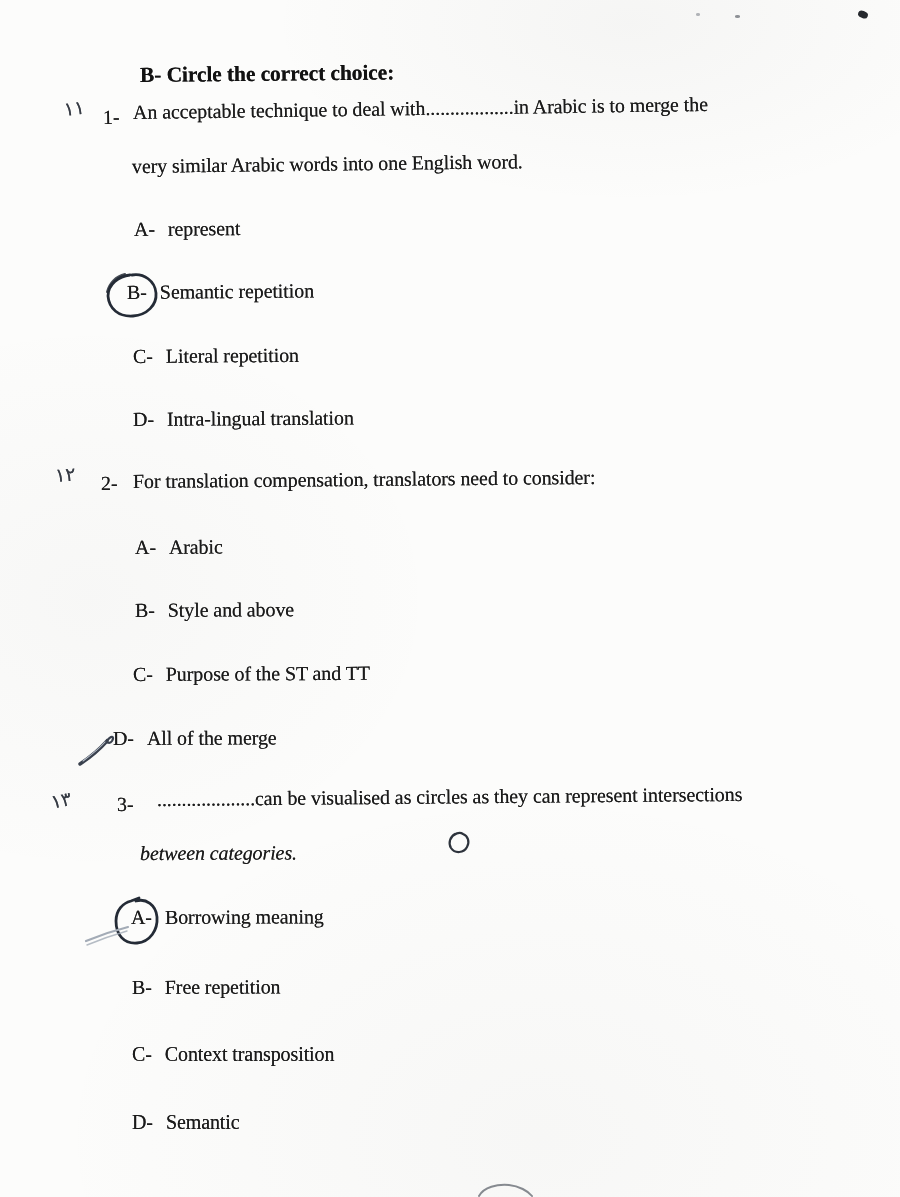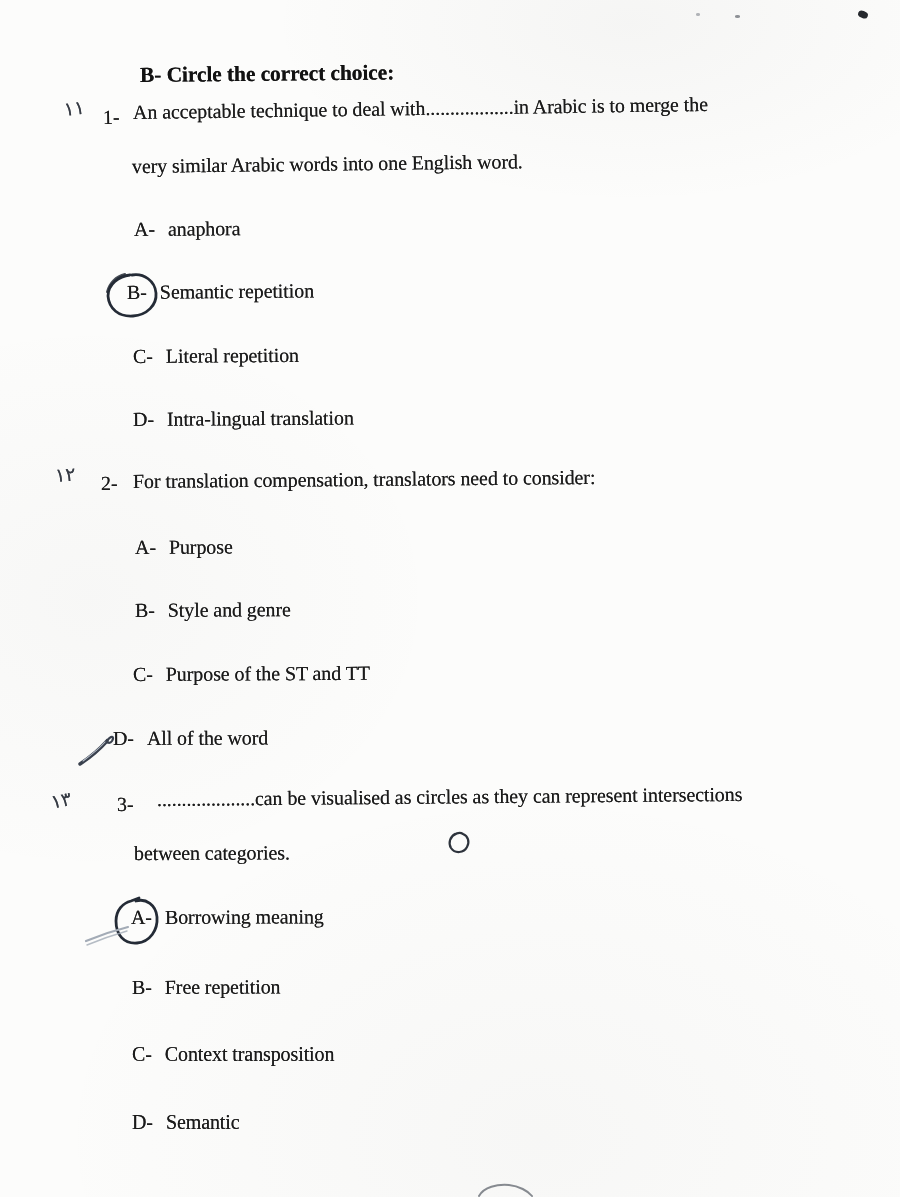--- a/index.html
+++ b/index.html
@@ -34,21 +34,21 @@
 
 <div class="t heading" style="left:140px;top:63px;transform:rotate(-0.6deg);">B- Circle the correct choice:</div>
 
 <div class="marginmark" style="left:64px;top:98px;transform:rotate(-7deg);">١١</div>
 <div class="t" style="left:103px;top:106px;transform:rotate(-0.8deg);">1-</div>
 <div class="t" style="left:133px;top:101px;transform:rotate(-0.8deg);">An acceptable technique to deal with..................in Arabic is to merge the</div>
 <div class="t" style="left:132px;top:155px;transform:rotate(-0.7deg);">very similar Arabic words into one English word.</div>
 
 <div class="t opt" style="left:134px;top:218px;transform:rotate(-0.5deg);">
   <span>A-</span>
-    <span>anaphora</span>
+    <span>represent</span>
 </div>
 
 <div class="t opt" style="left:127px;top:281px;transform:rotate(-0.5deg);">
   <span>B-</span>
     <span>Semantic repetition</span>
 </div>
 
 <div class="anno" style="left:104px;top:271px;">
   <svg width="58" height="50" viewBox="0 0 58 50">
     <path d="M 28,4 C 40,2 51,10 52,22 C 53,34 43,44 29,45 C 15,46 5,38 4,25 C 4,13 15,5 26,4" fill="none" stroke="var(--ink)" stroke-width="2.8" stroke-linecap="round"></path>
@@ -65,50 +65,50 @@
   <span>D-</span>
     <span>Intra-lingual translation</span>
 </div>
 
 <div class="marginmark" style="left:55px;top:464px;transform:rotate(-4deg);">١٢</div>
 <div class="t" style="left:101px;top:472px;transform:rotate(-0.4deg);">2-</div>
 <div class="t" style="left:133px;top:470px;transform:rotate(-0.5deg);">For translation compensation, translators need to consider:</div>
 
 <div class="t opt" style="left:135px;top:536px;transform:rotate(-0.3deg);">
   <span>A-</span>
-    <span>Purpose</span>
+    <span>Arabic</span>
 </div>
 
 <div class="t opt" style="left:135px;top:599px;transform:rotate(-0.3deg);">
   <span>B-</span>
-    <span>Style and genre</span>
+    <span>Style and above</span>
 </div>
 
 <div class="t opt" style="left:133px;top:663px;transform:rotate(-0.3deg);">
   <span>C-</span>
     <span>Purpose of the ST and TT</span>
 </div>
 
 <div class="t opt" style="left:113px;top:727px;transform:rotate(-0.2deg);">
   <span>D-</span>
-    <span>All of the word</span>
+    <span>All of the merge</span>
 </div>
 
 <div class="anno" style="left:76px;top:726px;">
   <svg width="44" height="42" viewBox="0 0 44 42">
     <path d="M 4,38 C 13,32 23,24 31,15" fill="none" stroke="var(--pen)" stroke-width="3.4" stroke-linecap="round"></path>
     <path d="M 31,15 C 35,9 39,10 36,15 C 34,18 30,17 31,14" fill="none" stroke="var(--pen)" stroke-width="2.2" stroke-linecap="round"></path>
     <path d="M 7,35 C 15,29 23,23 29,16" fill="none" stroke="#b7bfca" stroke-width="1.1" stroke-linecap="round"></path>
   </svg>
 </div>
 
 <div class="marginmark" style="left:51px;top:791px;transform:rotate(-12deg);">١٣</div>
 <div class="t" style="left:117px;top:793px;transform:rotate(-0.3deg);">3-</div>
 <div class="t" style="left:157px;top:788px;transform:rotate(-0.5deg);">....................can be visualised as circles as they can represent intersections</div>
-<div class="t" style="left:134px;top:842px;transform:rotate(-0.2deg);">between categories.</div>
+<div class="t" style="left:140px;top:842px;transform:rotate(-0.2deg);font-style:italic;">between categories.</div>
 
 <div class="anno" style="left:446px;top:831px;">
   <svg width="26" height="24" viewBox="0 0 26 24">
     <path d="M 9,3 C 4,6 2,12 5,17 C 9,23 18,22 21,16 C 24,11 22,5 17,3 C 14,1 11,2 8,4" fill="none" stroke="var(--doodle)" stroke-width="2.2" stroke-linecap="round"></path>
   </svg>
 </div>
 
 <div class="t opt" style="left:131px;top:906px;transform:rotate(-0.2deg);">
   <span>A-</span>
     <span>Borrowing meaning</span>

